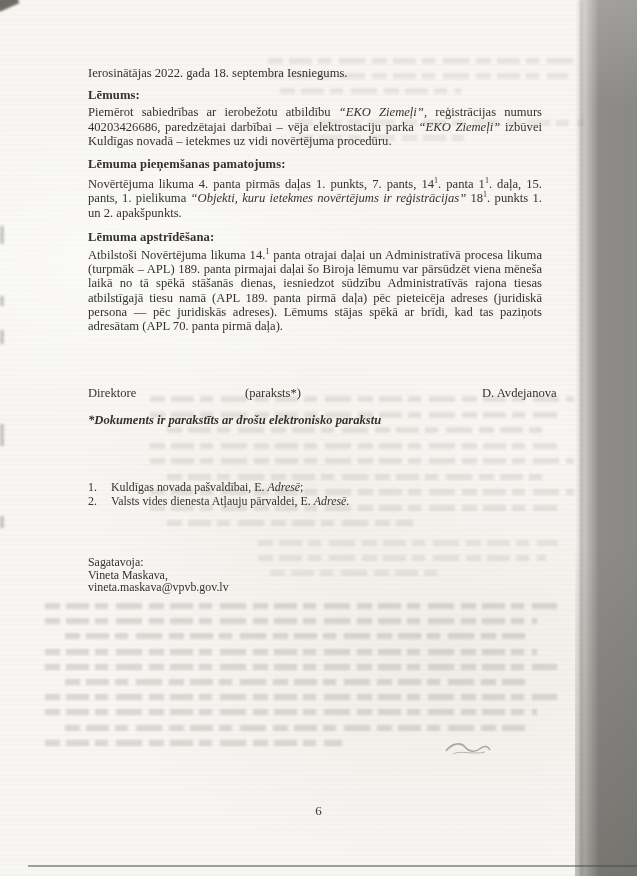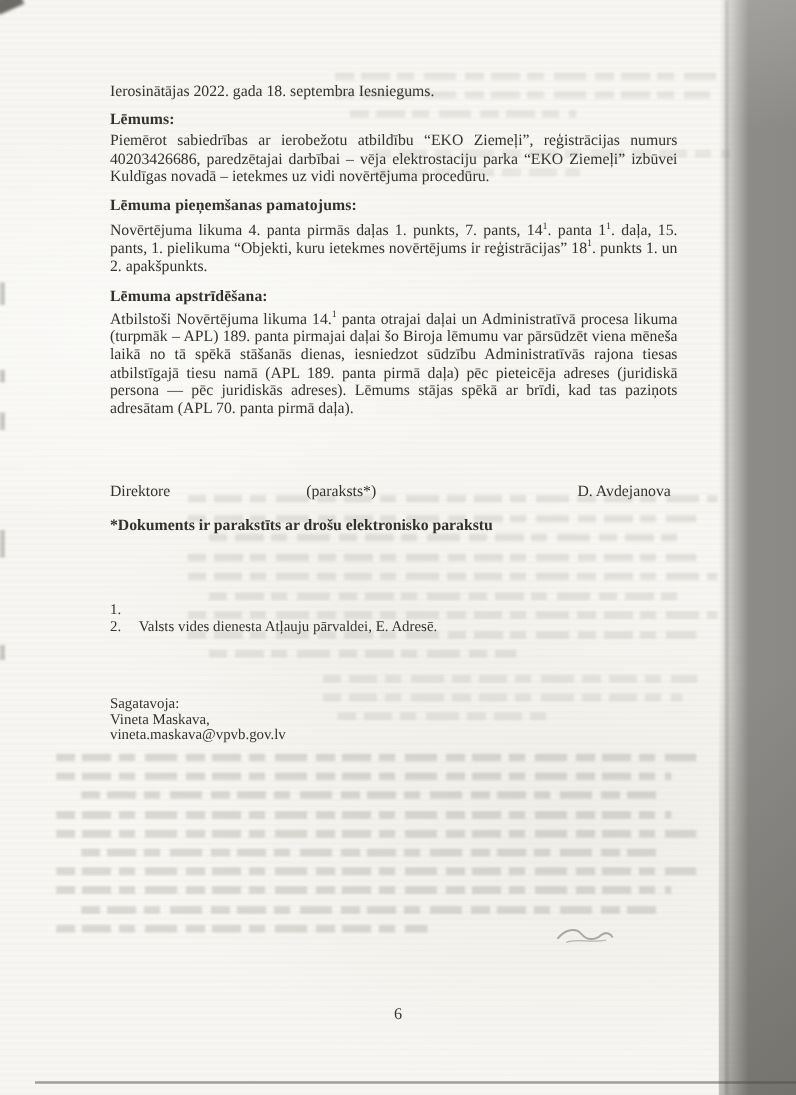--- a/index.html
+++ b/index.html
@@ -64,35 +64,35 @@
   .ghost-e{left:258px;top:540px;width:300px;color:rgba(120,117,106,.13)}
   .squiggle{position:absolute;left:443px;top:738px;opacity:.55}
 
   
   .content{
     position:absolute;left:88px;top:57px;width:454px;
     font-size:12.6px;line-height:14.2px;
   }
   .sec-heading{font-weight:bold;letter-spacing:.1px}
   .para{text-align:justify}
-  .it{}
+  .it{font-style:italic}
   sup{font-size:8px;line-height:0}
   .mt-ierosin{margin-top:9px}
   .mt-h2{margin-top:8px}
   .mt-para1{margin-top:3px}
   .mt-h3{margin-top:9px}
   .mt-para2{margin-top:6px}
   .mt-h4{margin-top:10px}
   .mt-para3{margin-top:4px}
 
   .sig-row{position:relative;height:15px;margin-top:53px}
   .sig-title{position:absolute;left:0;top:0}
   .sig-placeholder{position:absolute;left:157px;top:0;}
-  .sig-name{position:absolute;left:374px;top:0;white-space:nowrap}
-  .esign-note{margin-top:12px;font-weight:bold;}
+  .sig-name{position:absolute;left:394px;top:0;white-space:nowrap}
+  .esign-note{margin-top:12px;font-weight:bold;font-style:italic}
 
   .footer-block{font-size:11.9px;line-height:12.6px}
   .distribution{margin-top:54px}
   .dist-item{display:flex;margin-top:.5px}
   .dist-num{width:23px;flex:0 0 auto}
   .prepared{margin-top:49px}
   .email-link{color:#34322c;text-underline-offset:2px;cursor:pointer}
 
   .page-number{
     position:absolute;left:0;top:803px;width:637px;
@@ -163,20 +163,21 @@
     <span class="sig-title">Direktore</span>
     <span class="sig-placeholder">(paraksts*)</span>
     <span class="sig-name">D. Avdejanova</span>
   </div>
 
   <div class="esign-note">*Dokuments ir parakstīts ar drošu elektronisko parakstu</div>
 
   <div class="footer-block distribution">
     <div class="dist-item">
       <span class="dist-num">1.</span>
+      <span><span>Kuldīgas novada pašvaldībai, E. </span><span class="it">Adresē</span><span>;</span></span>
     </div>
     <div class="dist-item">
       <span class="dist-num">2.</span>
       <span><span>Valsts vides dienesta Atļauju pārvaldei, E. </span><span class="it">Adresē</span><span>.</span></span>
     </div>
   </div>
 
   <div class="footer-block prepared">
     <div>Sagatavoja:</div>
     <div>Vineta Maskava,</div>

